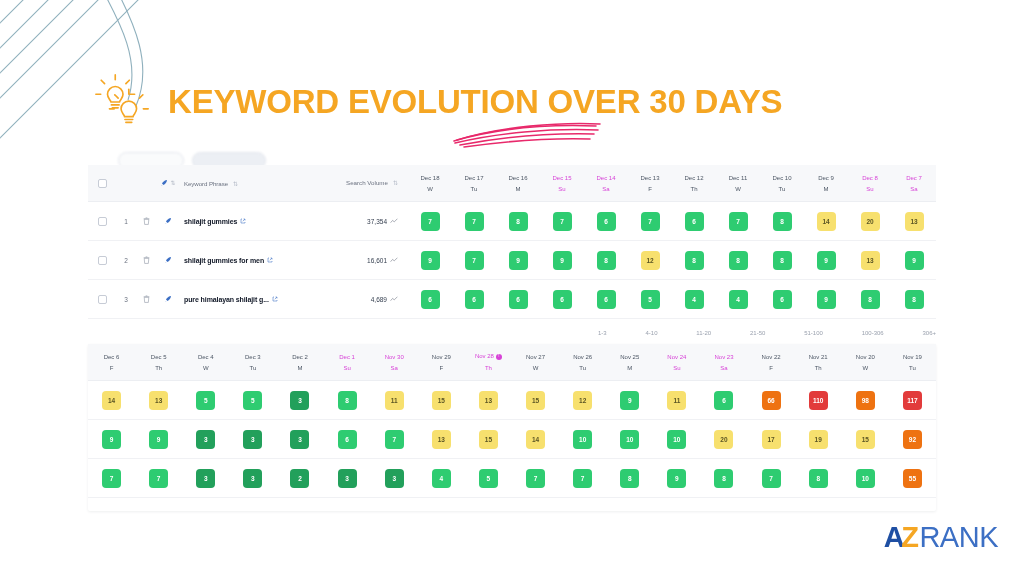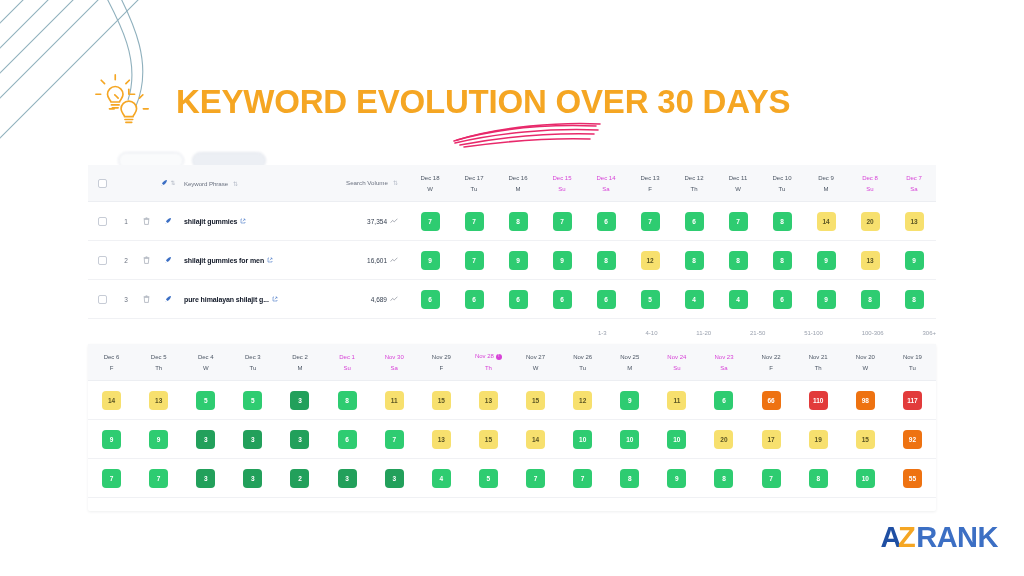--- a/index.html
+++ b/index.html
@@ -33,21 +33,21 @@
     pointer-events: none;
   }
 
   
   .title-row {
     position: absolute;
     left: 92px;
     top: 68px;
     display: flex;
     align-items: center;
-    gap: 22px;
+    gap: 14px;
   }
   .bulb-icon {
     width: 62px;
     height: 62px;
     flex: 0 0 auto;
     margin-top: 4px;
   }
   .slide-title {
     font-size: 33px;
     font-weight: bold;
@@ -232,21 +232,21 @@
     right: 26px;
     bottom: 22px;
     display: flex;
     align-items: baseline;
     font-size: 29px;
     font-weight: bold;
     letter-spacing: -0.5px;
   }
   .logo .a { color: #1f4fa3; }
   .logo .z { color: #F5A623; margin-left: -3px; }
-  .logo .rank { color: #3c6fc4; font-weight: bold; margin-left: 1px;
+  .logo .rank { color: #3c6fc4; font-weight: normal; margin-left: 1px;
                 width:auto;height:auto;background:none;font-size:29px;}
 </style>
 </head>
 <body>
 
 <div class="slide">
 
   <svg class="corner-lines" viewBox="0 0 240 180">
     <g stroke="#8fb0bd" stroke-width="1.1" fill="none">
       <line x1="-40" y1="60" x2="70" y2="-50"></line>

